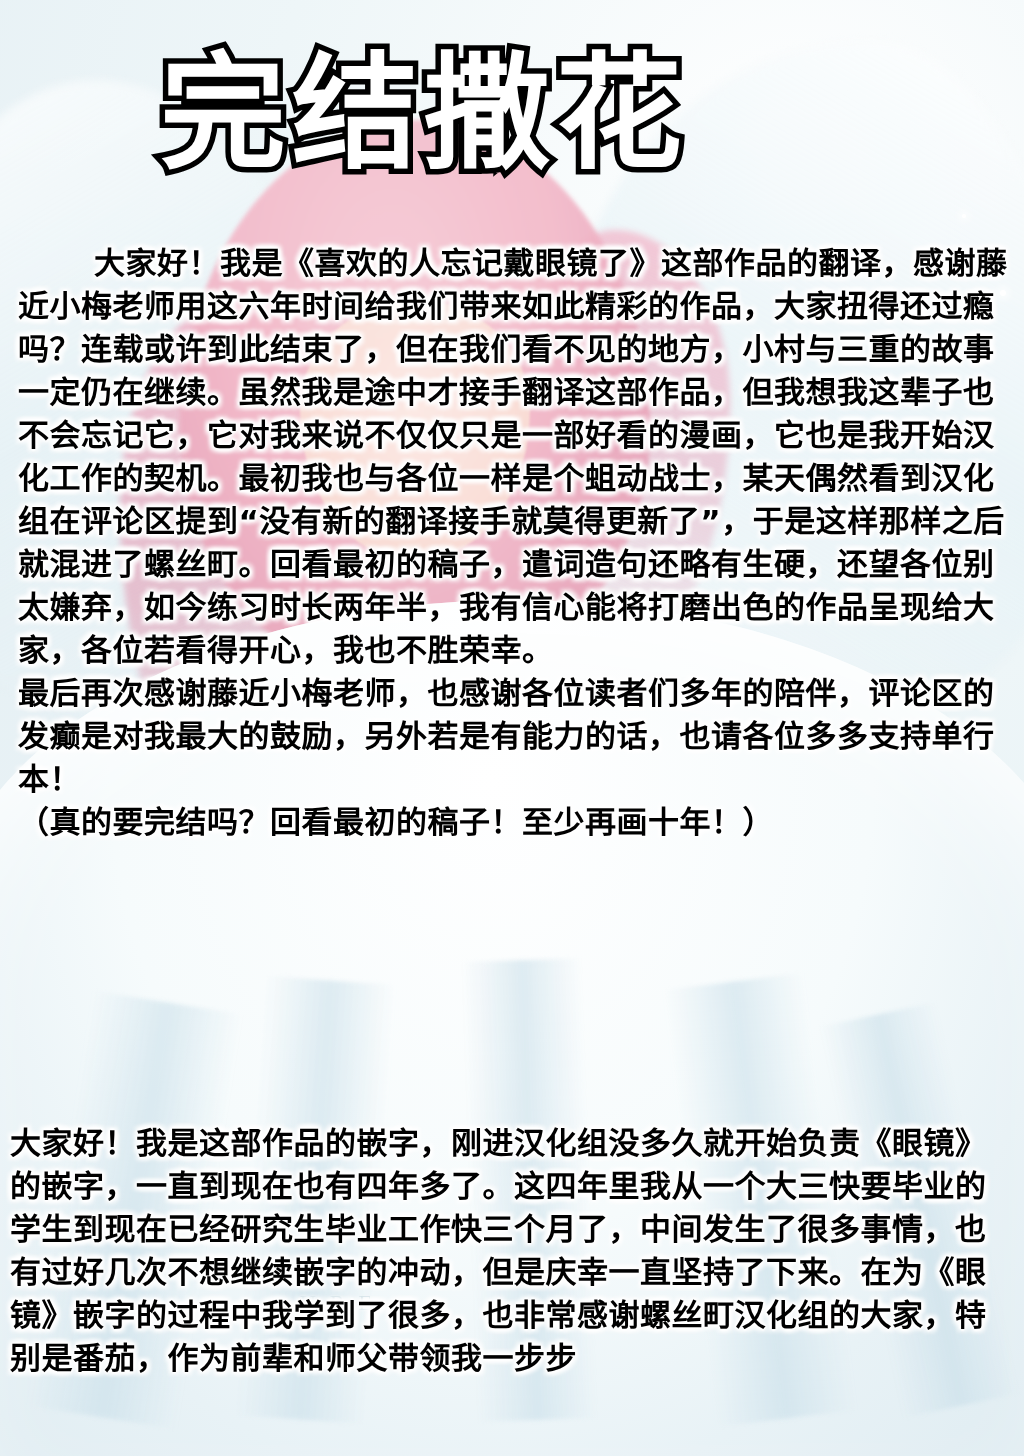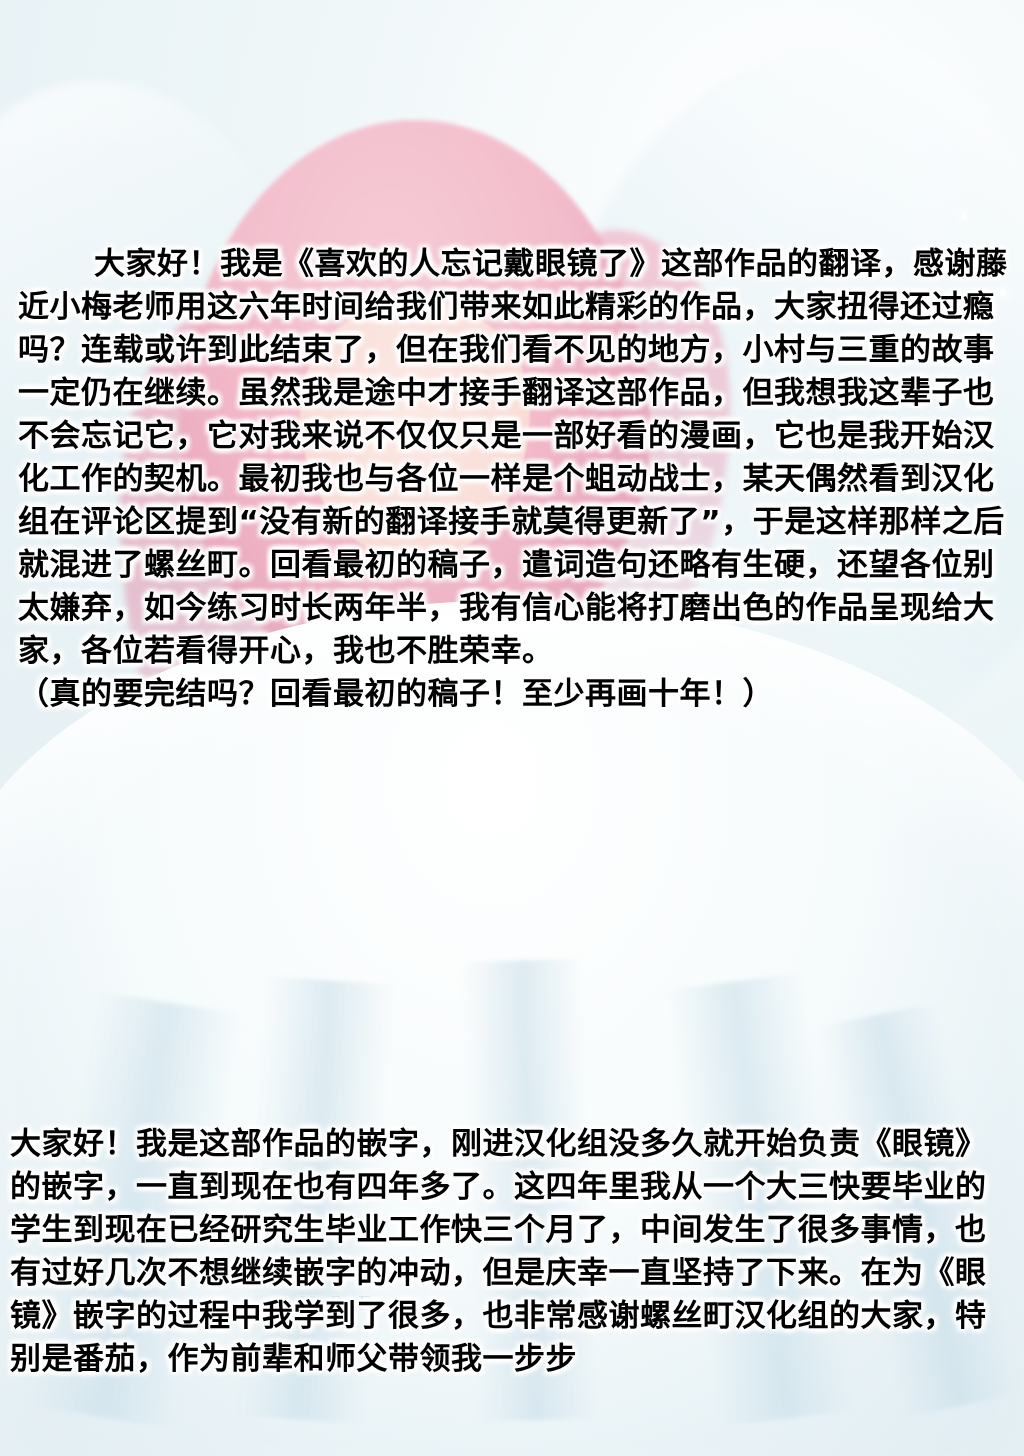--- a/index.html
+++ b/index.html
@@ -207,23 +207,25 @@
 
     <div class="sparkle" style="left:1000px; top:290px;"></div>
     <div class="sparkle" style="left:962px; top:214px; width:4px; height:4px;"></div>
     <div class="sparkle" style="left:88px; top:640px; width:5px; height:5px;"></div>
 
     <div class="watermark">URE</div>
   </div>
 
   <div class="content">
 
+    <div class="title">完结撒花</div>
 
     <div class="block" id="translator-note">
       <p class="indent">大家好！我是《喜欢的人忘记戴眼镜了》这部作品的翻译，感谢藤近小梅老师用这六年时间给我们带来如此精彩的作品，大家扭得还过瘾吗？连载或许到此结束了，但在我们看不见的地方，小村与三重的故事一定仍在继续。虽然我是途中才接手翻译这部作品，但我想我这辈子也不会忘记它，它对我来说不仅仅只是一部好看的漫画，它也是我开始汉化工作的契机。最初我也与各位一样是个蛆动战士，某天偶然看到汉化组在评论区提到“没有新的翻译接手就莫得更新了”，于是这样那样之后就混进了螺丝町。回看最初的稿子，遣词造句还略有生硬，还望各位别太嫌弃，如今练习时长两年半，我有信心能将打磨出色的作品呈现给大家，各位若看得开心，我也不胜荣幸。</p>
+      <p>最后再次感谢藤近小梅老师，也感谢各位读者们多年的陪伴，评论区的发癫是对我最大的鼓励，另外若是有能力的话，也请各位多多支持单行本！</p>
       <p>（真的要完结吗？回看最初的稿子！至少再画十年！）</p>
     </div>
 
     <div class="block" id="typesetter-note">
       <p>大家好！我是这部作品的嵌字，刚进汉化组没多久就开始负责《眼镜》的嵌字，一直到现在也有四年多了。这四年里我从一个大三快要毕业的学生到现在已经研究生毕业工作快三个月了，中间发生了很多事情，也有过好几次不想继续嵌字的冲动，但是庆幸一直坚持了下来。在为《眼镜》嵌字的过程中我学到了很多，也非常感谢螺丝町汉化组的大家，特别是番茄，作为前辈和师父带领我一步步</p>
     </div>
 
   </div>
 </div>
 

